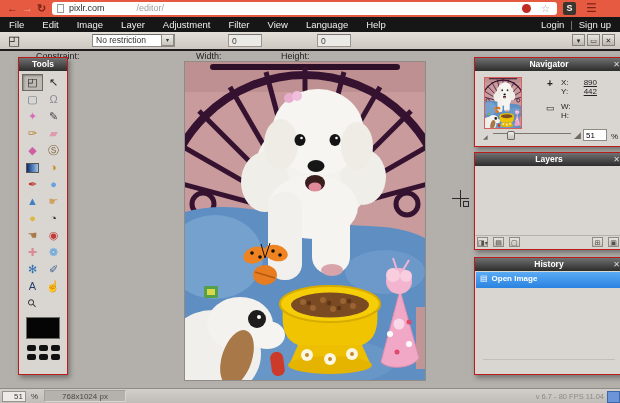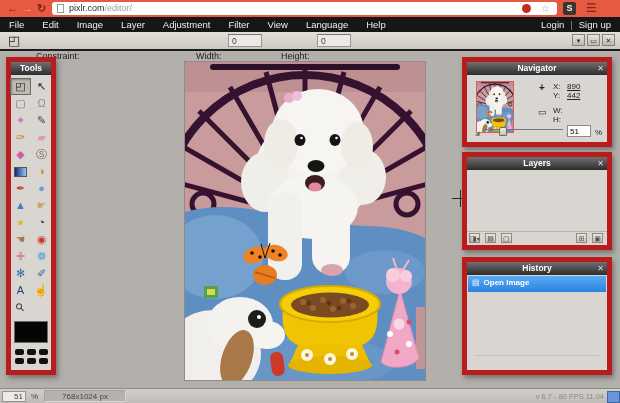--- a/index.html
+++ b/index.html
@@ -9,21 +9,21 @@
   
   .chrome { position:absolute; top:0; left:0; right:0; height:17px; background:#e65a41; }
   .nav-glyph { position:absolute; top:0; font-size:11px; line-height:16px; font-weight:bold; }
   .back { left:7px; color:#7c2516; }
   .fwd  { left:22px; color:#f0a593; }
   .reload { left:37px; color:#7c2516; }
   .addressbar { position:absolute; left:52px; top:2px; width:505px; height:13px; background:#fff; border-radius:3px; }
   .page-ico { position:absolute; left:5px; top:2px; width:7px; height:9px; border:1px solid #9a9a9a; background:#fdfdfd; }
   .url { position:absolute; left:17px; top:0; font-size:9px; line-height:13px; }
   .url .host { color:#2e2e2e; }
-  .url .path { color:#a0a0a0; }
+  .url .path { color:#a0a0a0;margin-left:32px; }
   .badge { position:absolute; right:26px; top:2px; width:9px; height:9px; border-radius:50%; background:#c22a22; }
   .star { position:absolute; right:7px; top:0; color:#9a9a9a; font-size:10px; line-height:13px; }
   .ext-s { position:absolute; left:563px; top:2px; width:13px; height:13px; background:#3a352f; color:#f5f2ea; font-size:9px; font-weight:bold; text-align:center; line-height:13px; border-radius:2px; }
   .hamburger { position:absolute; left:586px; top:0px; color:#7c2516; font-size:12px; line-height:16px; }
 
   
   .menubar { position:absolute; top:17px; left:0; right:0; height:15px; background:#161616; color:#eee; font-size:9.5px; line-height:15px; }
   .menubar .mitem { display:inline-block; padding:0 9px; cursor:default; }
   .menubar .right { position:absolute; right:6px; top:0; }
   .menubar .right span { padding:0 3px; }
@@ -38,42 +38,42 @@
   .dd-btn { position:absolute; right:0; top:-1px; width:13px; height:12px; background:linear-gradient(#efede9,#c9c5be); border:1px solid #8f8b84; font-size:6px; text-align:center; line-height:11px; color:#333; }
   .lbl-width { left:196px; }
   .num-input { position:absolute; top:2px; width:34px; height:13px; background:#eceae6; border:1px solid #9b978f; border-top-color:#777; font-size:8.5px; padding:0 3px; color:#444; font-family:"Liberation Sans",sans-serif; }
   .in-width { left:228px; }
   .lbl-height { left:281px; }
   .in-height { left:317px; }
   .winbtns { position:absolute; right:5px; top:2px; }
   .winbtn { display:inline-block; width:13px; height:12px; margin-left:2px; background:linear-gradient(#e8e5e0,#bdb9b2); border:1px solid #86827b; font-size:7px; text-align:center; line-height:11px; color:#2c2c2c; }
 
   
-  .panel { position:absolute; background:#d9d6d1; border:5px solid #b91c1c; box-shadow:2px 3px 5px rgba(0,0,0,.35); }
+  .panel { position:absolute; background:#d9d6d1; border:1px solid #b91c1c; box-shadow:2px 3px 5px rgba(0,0,0,.35);margin-left:12px; }
   .ptitle { height:13px; background:linear-gradient(#707070,#2c2c2c); color:#fff; font-size:8.5px; font-weight:bold; text-align:center; line-height:13px; position:relative; }
   .pclose { position:absolute; right:3px; top:0; font-size:8px; font-weight:normal; color:#ddd; line-height:13px; }
 
   
   .tools-panel { left:6px; top:57px; width:50px; height:318px; }
   .tools-grid { display:grid; grid-template-columns:21px 21px; justify-content:center; padding-top:3px; }
   .tool-cell { width:21px; height:17px; display:flex; align-items:center; justify-content:center; }
   .tool-cell.selected { background:#bfbbb4; border:1px solid #6e6a64; box-shadow:inset 1px 1px 2px rgba(0,0,0,.3); }
   .tool-glyph { font-size:11px; line-height:1; display:inline-block; }
   .grad-swatch { width:13px; height:10px; background:linear-gradient(90deg,#0a2e6e,#9fc4ef); border:1px solid #555; display:inline-block; }
   .color-swatch { width:34px; height:22px; background:#050505; border:1px solid #6e6a64; margin:5px auto 0; }
   .dots { display:grid; grid-template-columns:repeat(3,9px); grid-gap:3px; justify-content:center; margin-top:6px; }
   .dots span { width:9px; height:6px; background:#111; border-radius:2px; }
 
   
   .nav-panel { left:462px; top:57px; width:150px; height:90px; }
   .nav-thumb { position:absolute; left:9px; top:19px; width:38px; height:52px; border:1px solid #d95f5f; background:#c99; }
   .nav-xy { position:absolute; left:86px; top:20px; font-size:8px; color:#222; }
   .nav-xy .row { display:flex; }
   .nav-xy .lab { width:14px; }
-  .nav-xy .val { width:22px; text-align:left;text-decoration:underline; }
+  .nav-xy .val { width:22px; text-align:right;text-decoration:underline; }
   .nav-cross { position:absolute; left:72px; top:20px; font-size:10px; font-weight:bold; color:#222; }
   .nav-wh { position:absolute; left:86px; top:44px; font-size:8px; color:#222; }
   .nav-rect-ico { position:absolute; left:71px; top:45px; font-size:9px; color:#222; }
   .nav-slider-track { position:absolute; left:18px; bottom:12px; width:78px; border-top:1px solid #7a7772; }
   .nav-slider-thumb { position:absolute; left:32px; bottom:6px; width:8px; height:9px; background:linear-gradient(#efede9,#c5c1ba); border:1px solid #6e6a64; border-radius:2px 2px 1px 1px; }
   .mountain { position:absolute; bottom:6px; color:#6e6a64; }
   .m-small { left:8px; font-size:6px; }
   .m-large { left:99px; font-size:9px; }
   .nav-zoom-input { position:absolute; right:16px; bottom:5px; width:24px; height:12px; background:#fff; border:1px solid #8f8b84; font-size:8px; padding:0 2px; }
   .nav-pct { position:absolute; right:5px; bottom:5px; font-size:8px; color:#222; }
@@ -261,20 +261,24 @@
 <div class="menubar">
   <span class="mitem">File</span><span class="mitem">Edit</span><span class="mitem">Image</span><span class="mitem">Layer</span><span class="mitem">Adjustment</span><span class="mitem">Filter</span><span class="mitem">View</span><span class="mitem">Language</span><span class="mitem">Help</span>
   <span class="right">
     <span>Login</span><span class="divider">|</span><span>Sign up</span>
   </span>
 </div>
 
 <div class="optionbar">
   <span class="cur-tool">◰</span>
   <label class="lbl-constraint">Constraint:</label>
+  <div class="dropdown">
+    <span>No restriction</span>
+    <span class="dd-btn">▾</span>
+  </div>
   <label class="lbl-width">Width:</label>
   <input class="num-input in-width" value="0" style="">
   <label class="lbl-height">Height:</label>
   <input class="num-input in-height" value="0" style="">
   <span class="winbtns">
     <span class="winbtn">▾</span><span class="winbtn">▭</span><span class="winbtn">✕</span>
   </span>
 </div>
 
 <div class="panel tools-panel">

